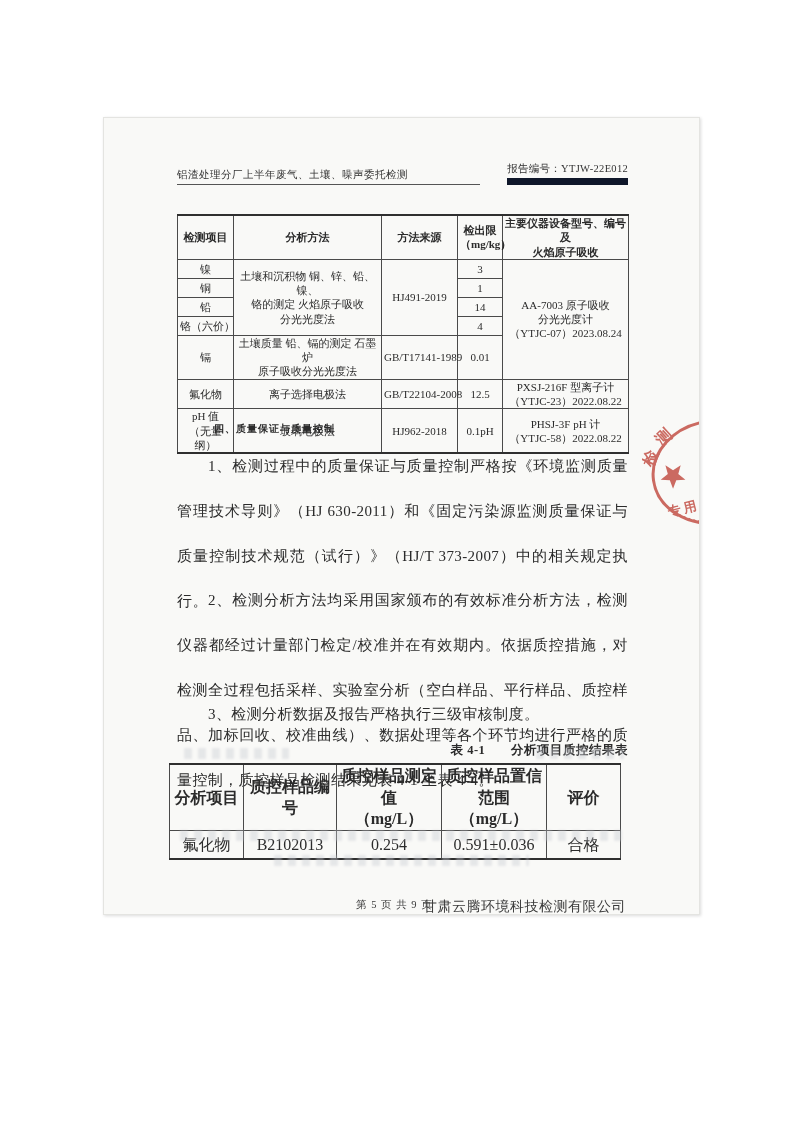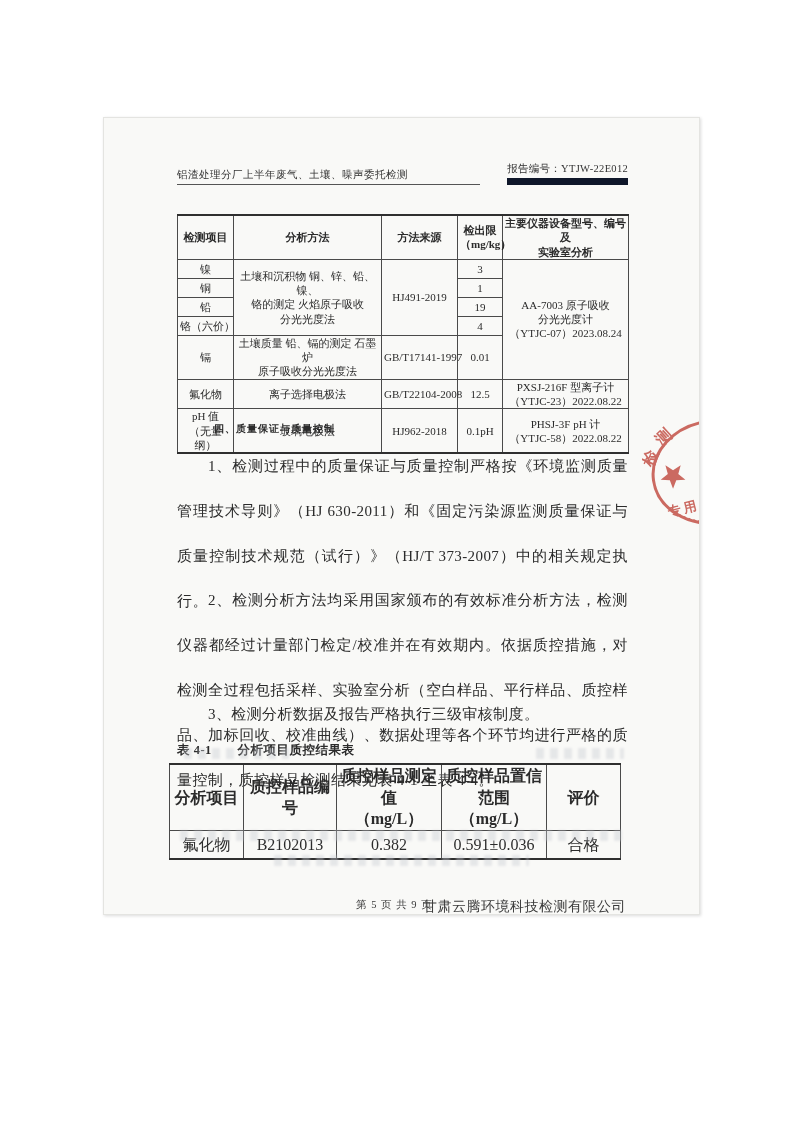--- a/index.html
+++ b/index.html
@@ -28,21 +28,21 @@
             padding:0 2px;line-height:1.35;}
   .ml{white-space:pre-line;}
   .nw{white-space:nowrap;}
 
   
   .sec-heading{position:absolute;top:304px;left:73px;font-size:10px;font-weight:bold;letter-spacing:1px;padding-left:37px;}
   .para{position:absolute;left:73px;width:451px;font-size:15px;line-height:45px;
         text-align:justify;text-indent:31px;letter-spacing:.4px;}
   .para1{top:326px;} .para2{top:421px;margin-top:39px;} .para3{top:574px;}
 
-  .caption{position:absolute;top:624px;left:73px;width:451px;text-align:left;
+  .caption{position:absolute;top:624px;left:73px;width:451px;text-align:right;
            font-weight:bold;font-size:12.5px;letter-spacing:.5px;}
   .caption .cap-title{margin-left:22px;}
 
   
   .footer-pageinfo{position:absolute;top:780px;left:252px;font-size:10.5px;letter-spacing:1px;color:#3a3a3a;}
   .footer-company{position:absolute;top:780px;right:73px;font-size:14px;letter-spacing:.5px;color:#3a3a3a;}
 
   
   .stamp{position:absolute;top:298px;right:0;width:57px;height:115px;overflow:hidden;opacity:.85;}
   .stamp svg{position:absolute;left:0;top:0;}
@@ -73,50 +73,50 @@
           <col style="width:126px">
       </colgroup>
       <tbody>
           <tr style="height:30px">
         <th>检测项目</th>
         <th>分析方法</th>
         <th>方法来源</th>
         <th class="ml">检出限
 （mg/kg）</th>
         <th class="ml">主要仪器设备型号、编号及
-实验室分析</th>
+火焰原子吸收</th>
       </tr>
       <tr style="height:19px">
         <td class="nw">镍</td>
         <td class="ml" rowspan="4">土壤和沉积物 铜、锌、铅、镍、
 铬的测定 火焰原子吸收
 分光光度法</td>
         <td rowspan="4">HJ491-2019</td>
         <td>3</td>
         <td class="ml" rowspan="5">AA-7003 原子吸收
 分光光度计
 （YTJC-07）2023.08.24</td>
       </tr>
       <tr style="height:19px">
         <td class="nw">铜</td>
         <td>1</td>
       </tr>
       <tr style="height:19px">
         <td class="nw">铅</td>
-        <td>19</td>
+        <td>14</td>
       </tr>
       <tr style="height:19px">
         <td class="nw">铬（六价）</td>
         <td>4</td>
       </tr>
       <tr style="height:26px">
         <td class="nw">镉</td>
         <td class="ml">土壤质量 铅、镉的测定 石墨炉
 原子吸收分光光度法</td>
-        <td class="nw">GB/T17141-1997</td>
+        <td class="nw">GB/T17141-1989</td>
         <td>0.01</td>
       </tr>
       <tr style="height:23px">
         <td class="nw">氟化物</td>
         <td>离子选择电极法</td>
         <td class="nw">GB/T22104-2008</td>
         <td>12.5</td>
         <td class="ml">PXSJ-216F 型离子计
 （YTJC-23）2022.08.22</td>
       </tr>
@@ -157,21 +157,21 @@
         <th>质控样品编号</th>
         <th class="ml">质控样品测定值
 （mg/L）</th>
         <th class="ml">质控样品置信范围
 （mg/L）</th>
         <th>评价</th>
       </tr>
       <tr style="height:29px">
         <td>氟化物</td>
         <td>B2102013</td>
-        <td>0.382</td>
+        <td>0.254</td>
         <td>0.591±0.036</td>
         <td>合格</td>
       </tr>
     </tbody>
       </table>
 
     <span class="footer-pageinfo">第 5 页 共 9 页</span>
     <span class="footer-company">甘肃云腾环境科技检测有限公司</span>
 
     <div class="stamp">

